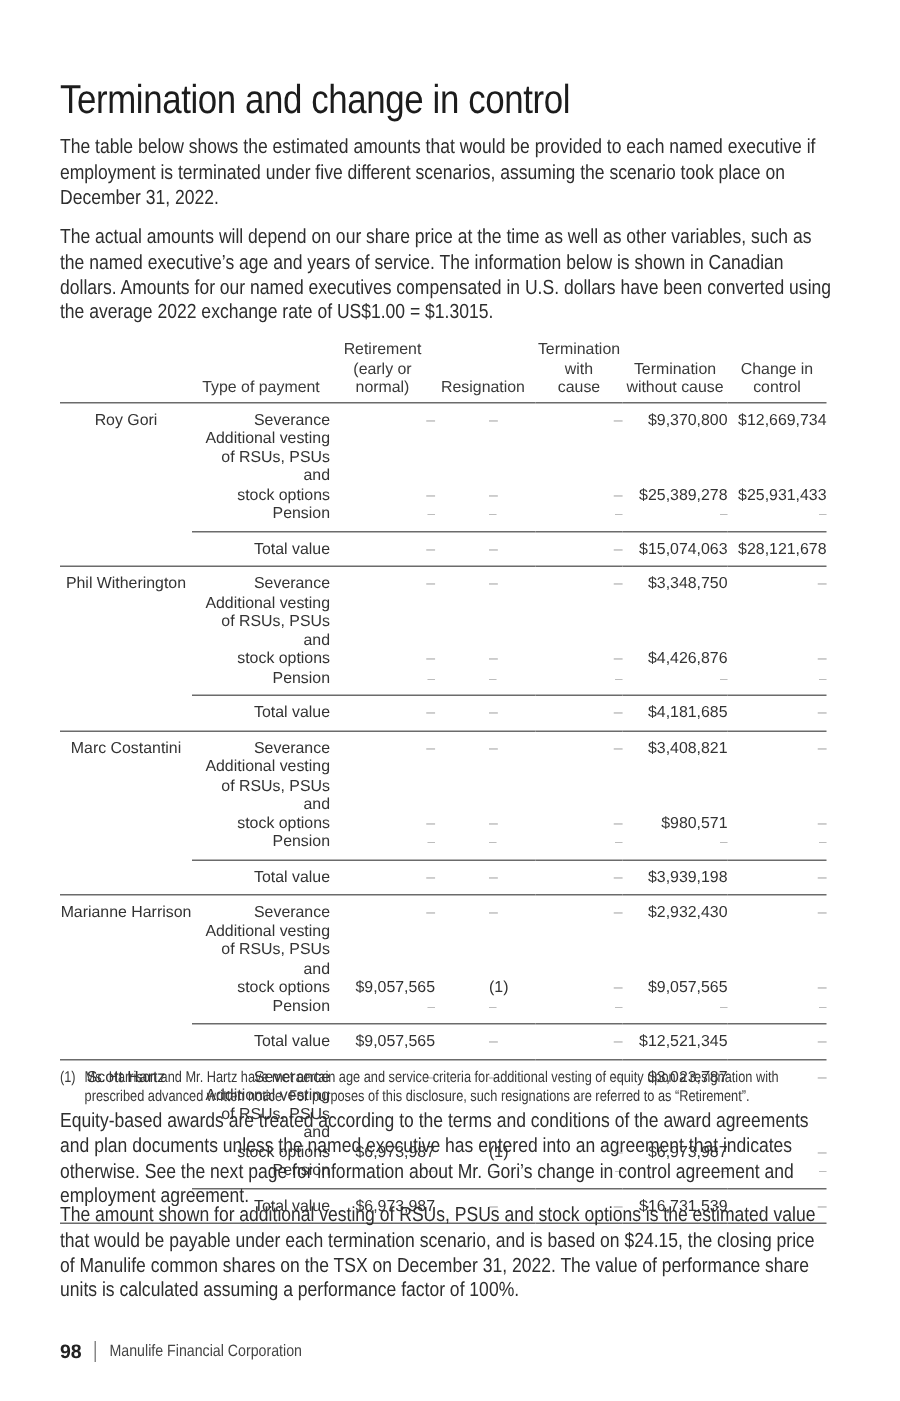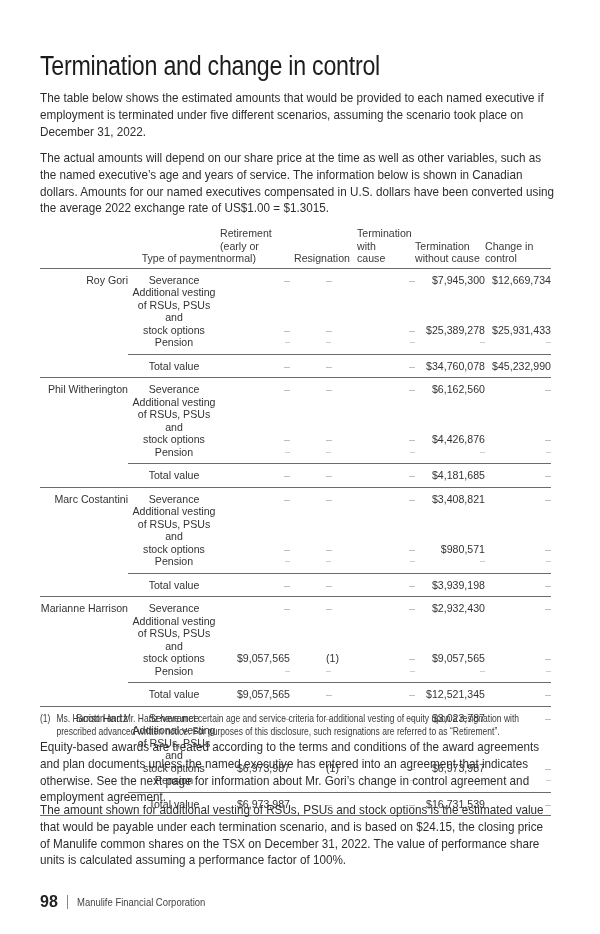--- a/index.html
+++ b/index.html
@@ -21,47 +21,47 @@
   #p1 { top: 90px; }
   #p2 { top: 150px; }
   #p3 { top: 739px; }
   #p4 { top: 802px; }
 
   table.comp {
     position: absolute; left: 40px; top: 227px; width: 511px;
     border-collapse: collapse; font-size: 10.6px; color: #333;
   }
   table.comp th, table.comp td { padding: 0; vertical-align: bottom; line-height: 12.5px; }
-  table.comp th { font-weight: normal; text-align: left; color: #3a3a3a; padding-bottom: 3px; }
-  table.comp th.type { text-align: right; }
+  table.comp th { font-weight: normal; text-align: center; color: #3a3a3a; padding-bottom: 3px; }
+  table.comp th.type { text-align: center; }
   .hdr-row { border-bottom: 1.5px solid #6b6b6b; }
   .num { text-align: right; white-space: nowrap; }
   .dash { color: #aaaaaa; }
-  .name { text-align: right; vertical-align: top !important; padding-top: 4px !important; white-space: nowrap; font-size: 10.6px; }
-  .ptype { text-align: center; }
+  .name { text-align: center; vertical-align: top !important; padding-top: 4px !important; white-space: nowrap; font-size: 10.6px; }
+  .ptype { text-align: right; }
   .row-first td { padding-top: 5px !important; }
   .row-pension td { padding-bottom: 5px !important; }
   .row-total td { padding-top: 5px !important; padding-bottom: 5px !important; border-top: 1.5px solid #6b6b6b; }
   .row-total td.name-cell { border-top: none; }
   .row-total { border-bottom: 1.5px solid #6b6b6b; }
   .small-dash { font-size: 9px; color: #b5b5b5; }
 
   .footnote {
     position: absolute; left: 40px; top: 713px; width: 620px;
     font-size: 10.4px; line-height: 12.6px; color: #3a3a3a;
     transform: scaleX(0.82); transform-origin: left top;
   }
   .footnote .mark { display: inline-block; width: 20px; }
   .footnote .indent { padding-left: 20px; }
 
   .footer {
     position: absolute; left: 40px; top: 893px; font-size: 11px; color: #444;
     display: flex; align-items: center;
   }
-  .footer .pnum { font-weight: bold; color: #222; font-size: 16px; }
+  .footer .pnum { font-weight: bold; color: #222; font-size: 13px; }
   .footer .sep { display: inline-block; width: 1px; height: 14px; background: #888; margin: 0 9px 0 9px; }
   .footer .corp { transform: scaleX(0.86); transform-origin: left center; display: inline-block; }
 </style>
 </head>
 <body>
 
 <h1>Termination and change in control</h1>
 
 <p class="para" id="p1" style="width:600px;">The table below shows the estimated amounts that would be provided to each named executive if employment is terminated under five different scenarios, assuming the scenario took place on December 31, 2022.</p>
 <p class="para" id="p2" style="width:600px;">The actual amounts will depend on our share price at the time as well as other variables, such as the named executive’s age and years of service. The information below is shown in Canadian dollars. Amounts for our named executives compensated in U.S. dollars have been converted using the average 2022 exchange rate of US$1.00 = $1.3015.</p>
@@ -103,21 +103,21 @@
       </th>
     </tr>
   </thead>
   <tbody id="exec-body">
       <tr class="row-first">
         <td class="name name-cell" rowspan="3">Roy Gori</td>
         <td class="ptype"><span>Severance</span></td>
         <td class="num dash">–</td>
         <td class="num dash" style="text-align: left; padding-left: 36px;">–</td>
         <td class="num dash">–</td>
-        <td class="num">$7,945,300</td>
+        <td class="num">$9,370,800</td>
         <td class="num">$12,669,734</td>
       </tr>
       <tr class="row-vesting">
         <td class="ptype"><span>Additional vesting</span><br><span>of RSUs, PSUs and</span><br><span>stock options</span></td>
         <td class="num dash">–</td>
         <td class="num dash" style="text-align: left; padding-left: 36px;">–</td>
         <td class="num dash">–</td>
         <td class="num">$25,389,278</td>
         <td class="num">$25,931,433</td>
       </tr>
@@ -128,30 +128,30 @@
         <td class="num dash small-dash">–</td>
         <td class="num dash small-dash">–</td>
         <td class="num dash small-dash">–</td>
       </tr>
       <tr class="row-total">
         <td class="name-cell"></td>
         <td class="ptype"><span>Total value</span></td>
         <td class="num dash">–</td>
         <td class="num dash" style="text-align: left; padding-left: 36px;">–</td>
         <td class="num dash">–</td>
-        <td class="num">$34,760,078</td>
-        <td class="num">$45,232,990</td>
+        <td class="num">$15,074,063</td>
+        <td class="num">$28,121,678</td>
       </tr>
       <tr class="row-first">
         <td class="name name-cell" rowspan="3">Phil Witherington</td>
         <td class="ptype"><span>Severance</span></td>
         <td class="num dash">–</td>
         <td class="num dash" style="text-align: left; padding-left: 36px;">–</td>
         <td class="num dash">–</td>
-        <td class="num">$6,162,560</td>
+        <td class="num">$3,348,750</td>
         <td class="num dash">–</td>
       </tr>
       <tr class="row-vesting">
         <td class="ptype"><span>Additional vesting</span><br><span>of RSUs, PSUs and</span><br><span>stock options</span></td>
         <td class="num dash">–</td>
         <td class="num dash" style="text-align: left; padding-left: 36px;">–</td>
         <td class="num dash">–</td>
         <td class="num">$4,426,876</td>
         <td class="num dash">–</td>
       </tr>

